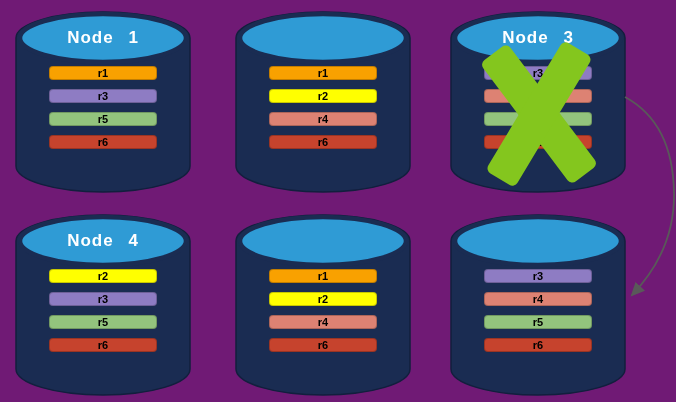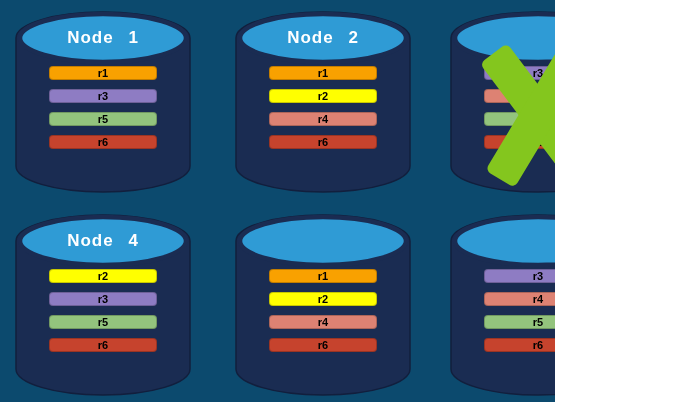--- a/index.html
+++ b/index.html
@@ -1,17 +1,17 @@
 <!DOCTYPE html>
 <html><head>
 <meta charset="utf-8">
 <style>
   html,body { margin:0; padding:0; background:#ffffff; }
   body { font-family:"Liberation Sans", sans-serif; }
-  .canvas { position:relative; width:555px; height:402px; background:#0c4a6e; overflow:hidden; }
+  .canvas { position:relative; width:676px; height:402px; background:#701a75; overflow:hidden; }
 
   .node { position:absolute; width:180px; height:190px; }
   .cyl { position:absolute; left:0; top:0; width:180px; height:190px; }
   .cyl-body { stroke:#121f3d; stroke-width:1.5; }
   .cyl-top { stroke-width:4.5; }
 
   .node-title {
     position:absolute; top:21px; left:0; right:0;
     text-align:center; color:#ffffff; font-weight:bold; font-size:17px;
     letter-spacing:1px; word-spacing:9px;
@@ -58,21 +58,20 @@
           <span>r6</span>
         </div>
     </div>
   </div>
 
   <div class="node" style="left:233px; top:7px;">
     <svg class="cyl" viewBox="0 0 180 190">
       <path class="cyl-body" d="M3 31 L3 159 A87 26 0 0 0 177 159 L177 31 A87 26 0 0 0 3 31 Z" fill="#1a2c52"></path>
       <ellipse class="cyl-top" cx="90" cy="31" rx="83" ry="24" fill="#2f9bd5" stroke="#1a2c52"></ellipse>
     </svg>
-    <div class="node-title">Node 2</div>
     <div class="rows">
       <div class="row" style="background: rgb(249, 161, 0);">
           <span>r1</span>
         </div>
       <div class="row" style="background: rgb(255, 255, 0);">
           <span>r2</span>
         </div>
       <div class="row" style="background: rgb(221, 130, 115);">
           <span>r4</span>
         </div>
@@ -80,20 +79,21 @@
           <span>r6</span>
         </div>
     </div>
   </div>
 
   <div class="node" style="left:448px; top:7px;">
     <svg class="cyl" viewBox="0 0 180 190">
       <path class="cyl-body" d="M3 31 L3 159 A87 26 0 0 0 177 159 L177 31 A87 26 0 0 0 3 31 Z" fill="#1a2c52"></path>
       <ellipse class="cyl-top" cx="90" cy="31" rx="83" ry="24" fill="#2f9bd5" stroke="#1a2c52"></ellipse>
     </svg>
+    <div class="node-title">Node 3</div>
     <div class="rows">
       <div class="row" style="background: rgb(142, 124, 195);">
           <span>r3</span>
         </div>
       <div class="row" style="background: rgb(221, 130, 115);">
           <span>r4</span>
         </div>
       <div class="row" style="background: rgb(147, 196, 125);">
           <span>r5</span>
         </div>

